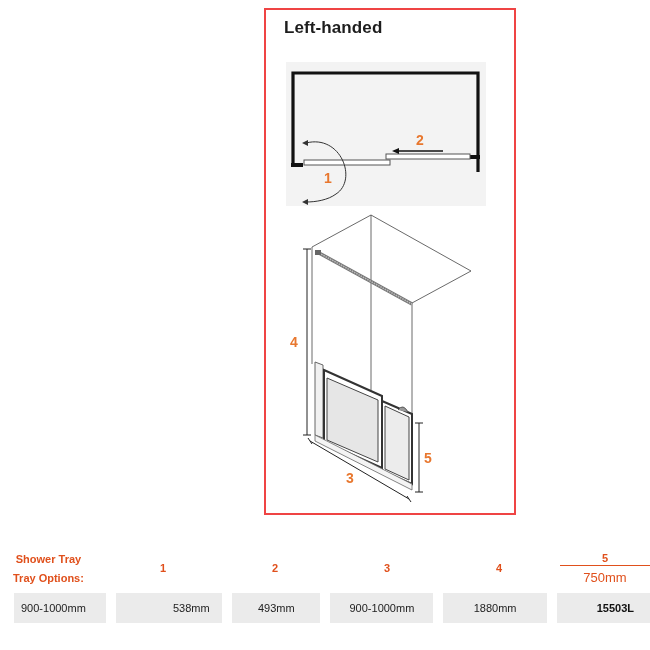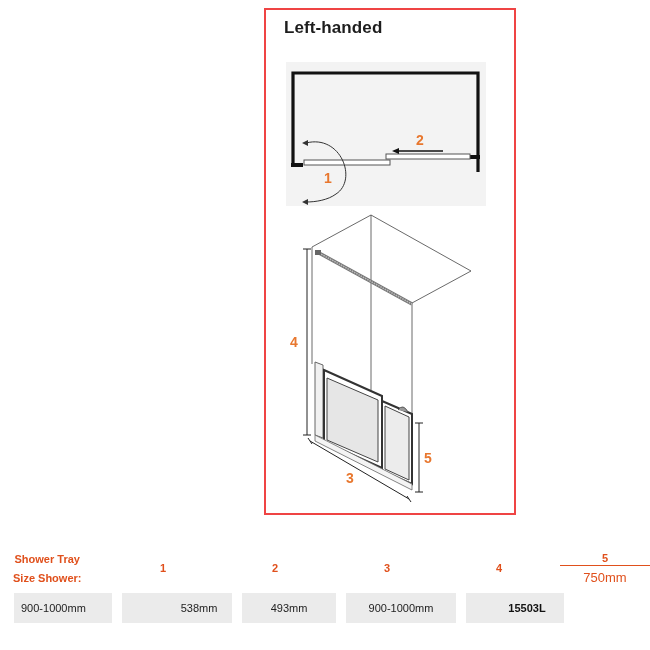--- a/index.html
+++ b/index.html
@@ -124,33 +124,34 @@
     <div class="diagram-label" style="left:24px; top:124px;">4</div>
     <div class="diagram-label" style="left:80px; top:260px;">3</div>
     <div class="diagram-label" style="left:158px; top:240px;">5</div>
   </div>
 </div>
 
 <div class="spec-table">
   <div class="header-row">
     <div class="hdr-label">
       <div>Shower Tray</div>
-      <div>Size Shower:</div>
+      <div>Tray Options:</div>
     </div>
     <div class="hdr-col" style="left:102px;">1</div>
     <div class="hdr-col" style="left:214px;">2</div>
     <div class="hdr-col" style="left:326px;">3</div>
     <div class="hdr-col" style="left:438px;">4</div>
     <div class="hdr-col5">
       <span class="num">5</span>
       <span class="rule"></span>
       <span class="sub">750mm</span>
     </div>
   </div>
 
   <div class="data-row">
     <div class="cell first" style="width:98px;">900-1000mm</div>
     <div class="cell" style="width:110px;padding-left:44px;">538mm</div>
     <div class="cell" style="width:94px;">493mm</div>
     <div class="cell" style="width:110px;">900-1000mm</div>
+    <div class="cell" style="width:110px;">1880mm</div>
     <div class="cell bold" style="width:98px;">15503L</div>
   </div>
 </div>
 
 </body></html>

